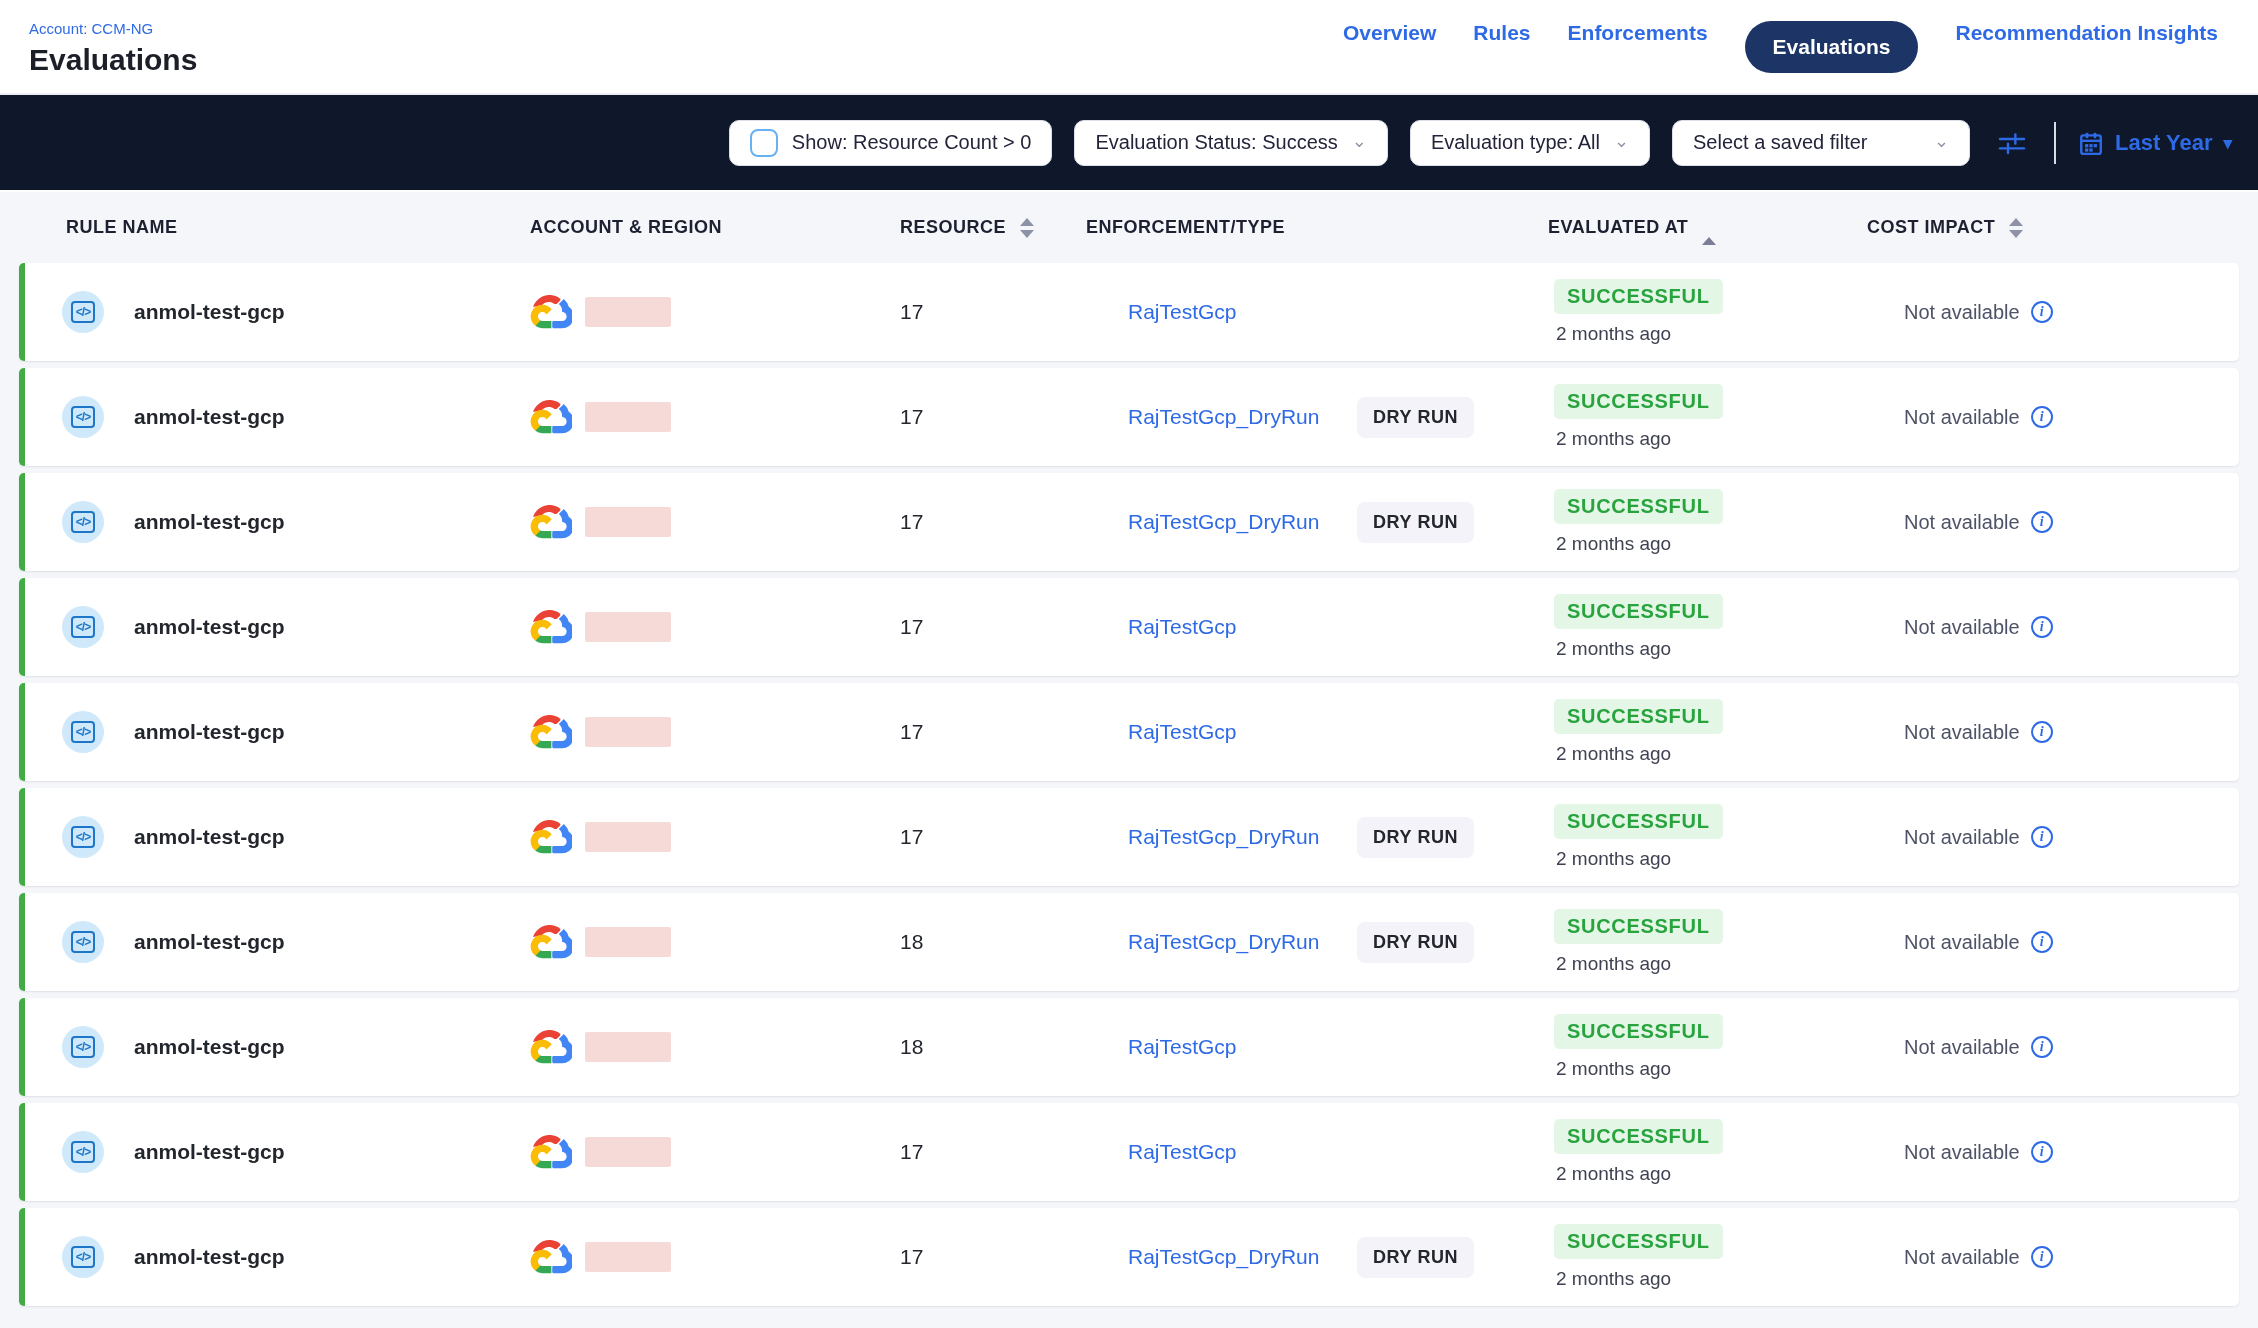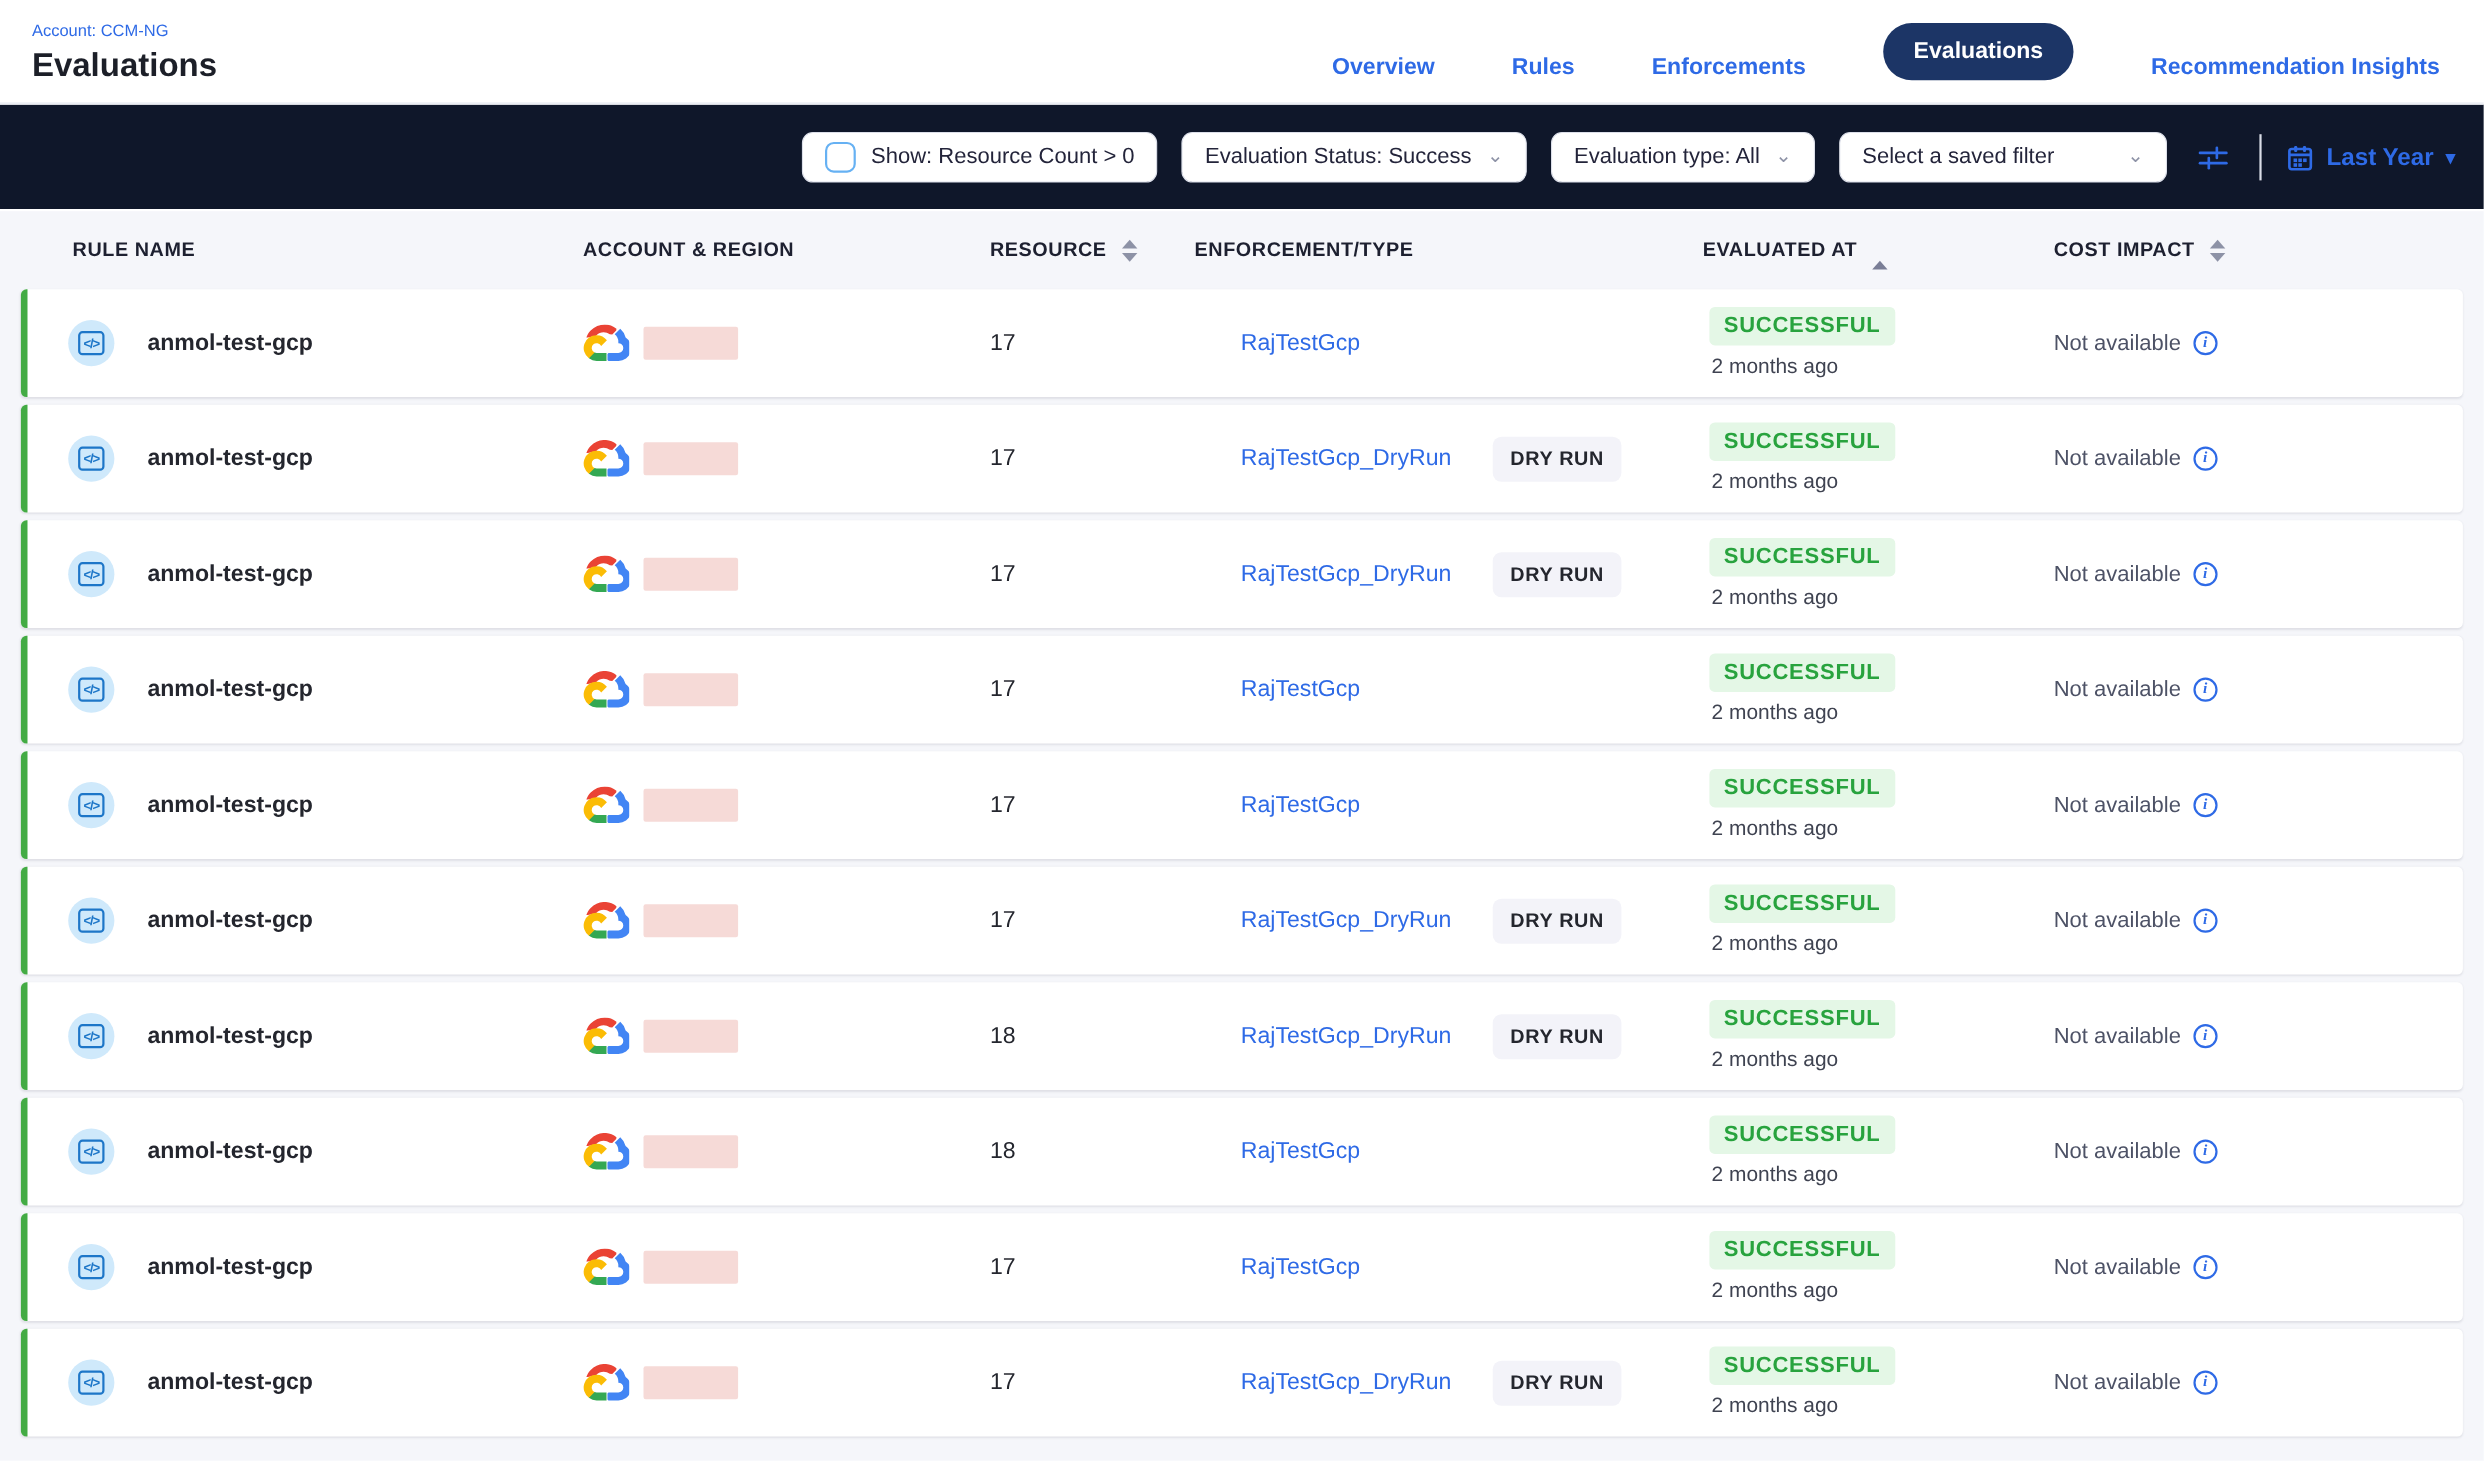--- a/index.html
+++ b/index.html
@@ -29,21 +29,21 @@
   }
   
   .topbar{
     height:95px;background:#fff;border-bottom:2px solid #eceef4;
     display:flex;align-items:center;justify-content:space-between;
     padding:0 40px 0 29px;position:relative;
   }
   .title-block{display:flex;flex-direction:column;justify-content:center;gap:6px;padding-top:4px;}
   .breadcrumb{color:var(--blue);font-size:15px;text-decoration:none;line-height:1.1;}
   .page-title{font-size:30px;font-weight:700;color:#1c1f28;line-height:1.1;}
-  .topnav{display:flex;align-items:flex-end;gap:70px;}
+  .topnav{display:flex;align-items:flex-start;gap:37px;}
   .topnav a{color:var(--blue);font-size:21px;font-weight:600;text-decoration:none;white-space:nowrap;}
   .topnav a.active{
     background:var(--navy);color:#fff;border-radius:999px;padding:14px 28px;
   }
   
   .filterbar{
     height:95px;background:#0f172a;display:flex;align-items:center;justify-content:flex-end;
     gap:22px;padding-right:26px;
   }
   .chip{
@@ -107,21 +107,21 @@
     background:var(--dryrun-bg);color:#24262e;font-size:18px;font-weight:600;letter-spacing:.6px;
     border-radius:8px;padding:10px 16px;white-space:nowrap;
   }
   .cell.evaluated{flex-direction:column;align-items:flex-start;justify-content:center;gap:9px;padding-left:25px;}
   .status-badge{
     background:var(--green-bg);color:var(--green-text);font-size:20px;font-weight:700;
     letter-spacing:.7px;border-radius:5px;padding:6px 13px;text-transform:uppercase;
   }
   .ago{font-size:19px;color:#3f4351;padding-left:2px;}
   .cell.cost{gap:11px;}
-  .cost-text{font-size:20px;color:#4d5266;}
+  .cost-text{font-size:20px;color:#4d5266;margin-left:37px;}
   .info-icon{
     width:22px;height:22px;border:2px solid var(--blue);border-radius:50%;color:var(--blue);
     font-size:14px;font-weight:700;display:flex;align-items:center;justify-content:center;
     font-family:"Liberation Serif", serif;font-style:italic;cursor:pointer;flex:none;
   }
 </style>
 </head>
 <body>
 
 <div class="topbar">

